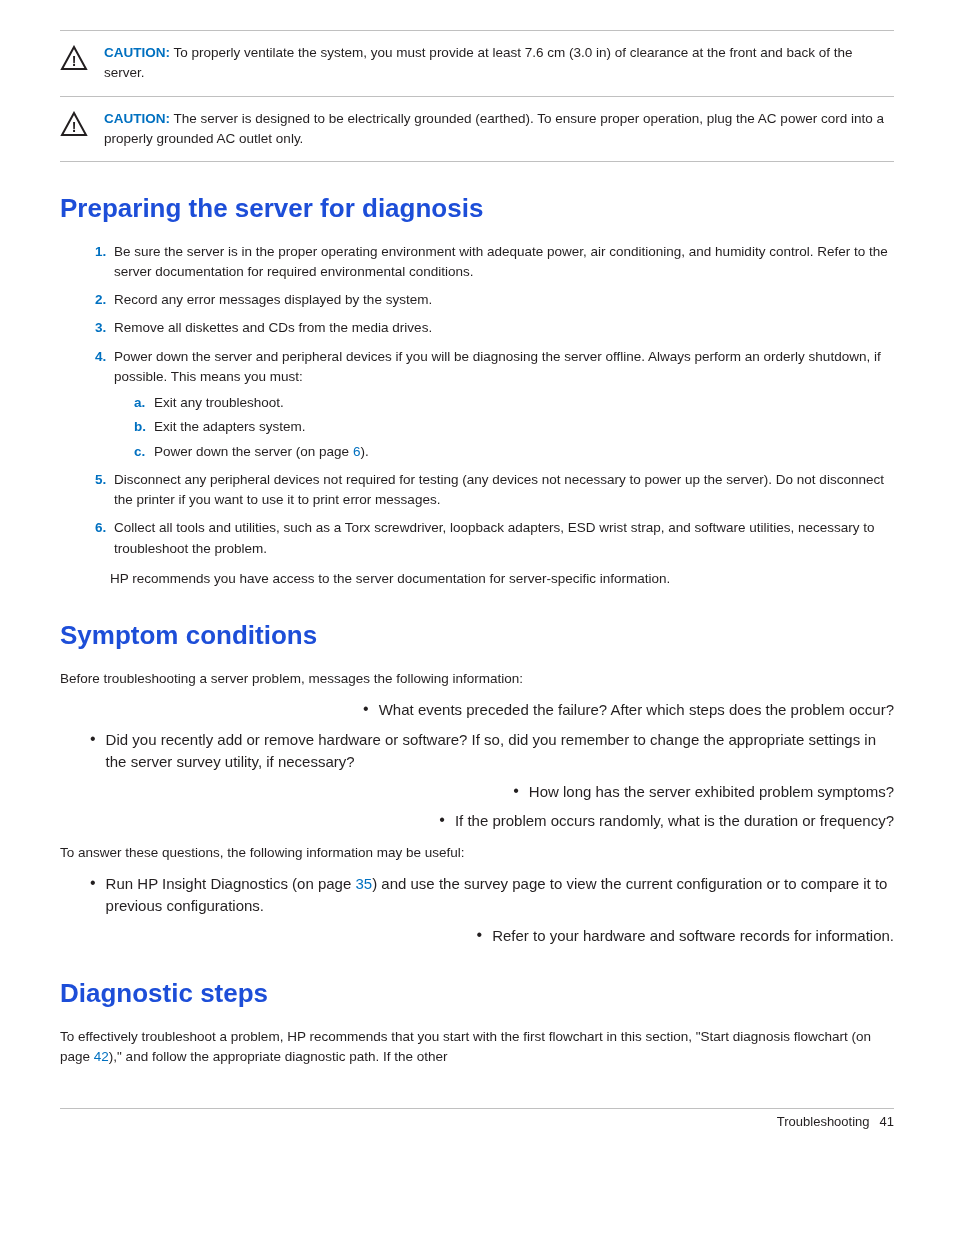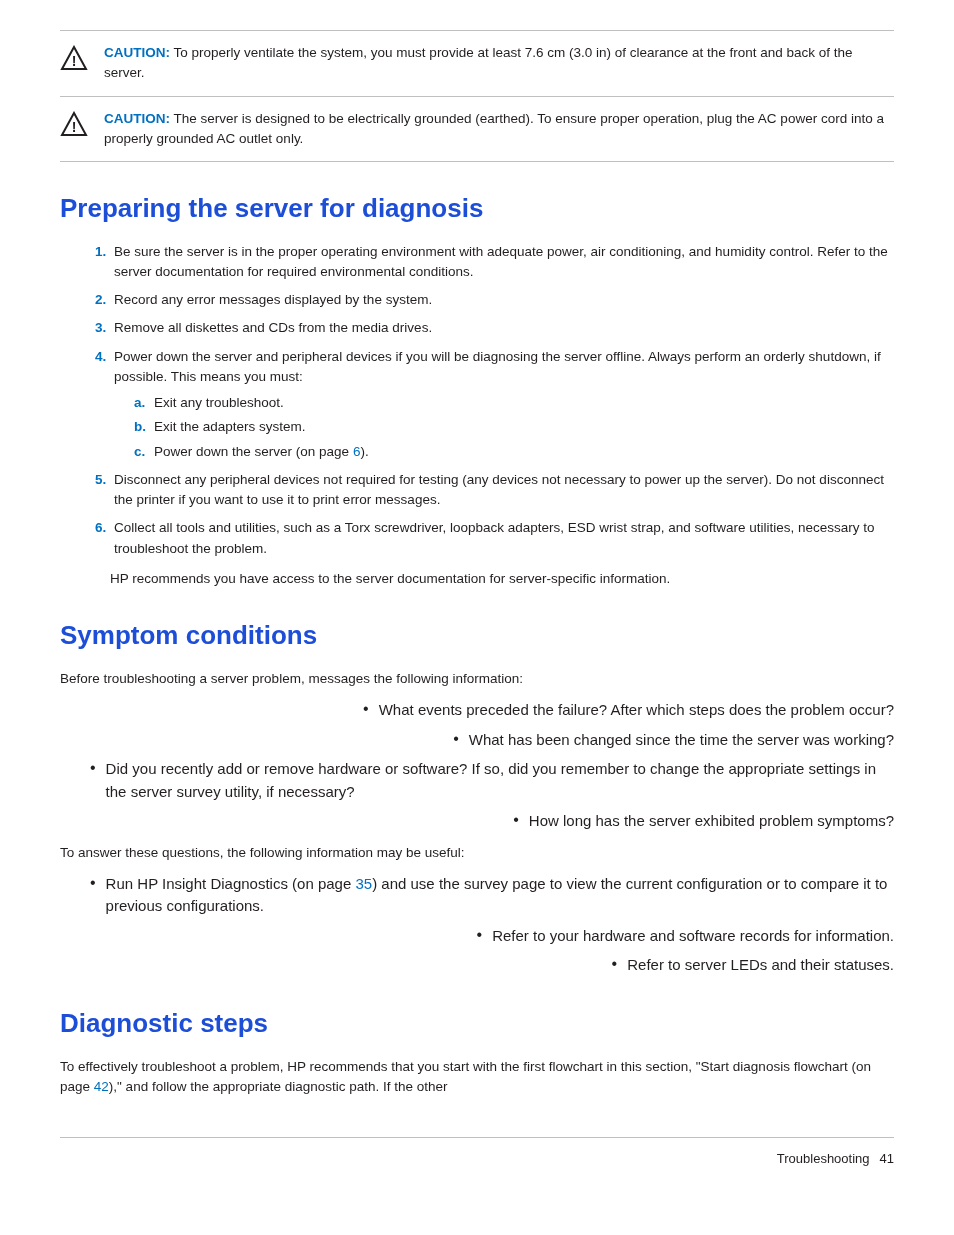--- a/index.html
+++ b/index.html
@@ -145,21 +145,21 @@
       font-size: 13.5px;
       line-height: 1.5;
       margin-bottom: 10px;
       margin-left: 0;
     }
 
     .footer-bar {
       position: relative;
       margin-top: 40px;
       border-top: 1px solid #c0c0c0;
-      padding-top: 12px;
+      padding-top: 4px;
       display: flex;
       justify-content: flex-end;
       align-items: center;
     }
 
     .footer-text {
       font-size: 13px;
       color: #231f20;
     }
 
@@ -228,40 +228,37 @@
 
 <h2 class="section-title">Symptom conditions</h2>
 
 <div class="section-body">
   <p class="intro-para">Before troubleshooting a server problem, messages the following information:</p>
   <ul class="bullet-list">
     <li>
         <span>What events preceded the failure? After which steps does the problem occur?</span>
       </li>
     <li>
-        <span>What has been changed since the time the server was working?</span>
-      </li>
-    <li>
         <span>Did you recently add or remove hardware or software? If so, did you remember to change the appropriate settings in the server survey utility, if necessary?</span>
       </li>
     <li>
         <span>How long has the server exhibited problem symptoms?</span>
+      </li>
+    <li>
+        <span>If the problem occurs randomly, what is the duration or frequency?</span>
       </li>
   </ul>
   <p class="intro-para">To answer these questions, the following information may be useful:</p>
   <ul class="bullet-list">
     <li>
       <span>Run HP Insight Diagnostics (on page <a class="link" href="#">35</a>) and use the survey page to view the current configuration or to compare it to previous configurations.</span>
     </li>
     <li>
       <span>Refer to your hardware and software records for information.</span>
     </li>
-    <li>
-      <span>Refer to server LEDs and their statuses.</span>
-    </li>
   </ul>
 </div>
 
 <h2 class="section-title">Diagnostic steps</h2>
 
 <div class="section-body">
   <p class="intro-para">To effectively troubleshoot a problem, HP recommends that you start with the first flowchart in this section, "Start diagnosis flowchart (on page <a class="link" href="#">42</a>)," and follow the appropriate diagnostic path. If the other</p>
 </div>
 
 <div class="footer-bar">

